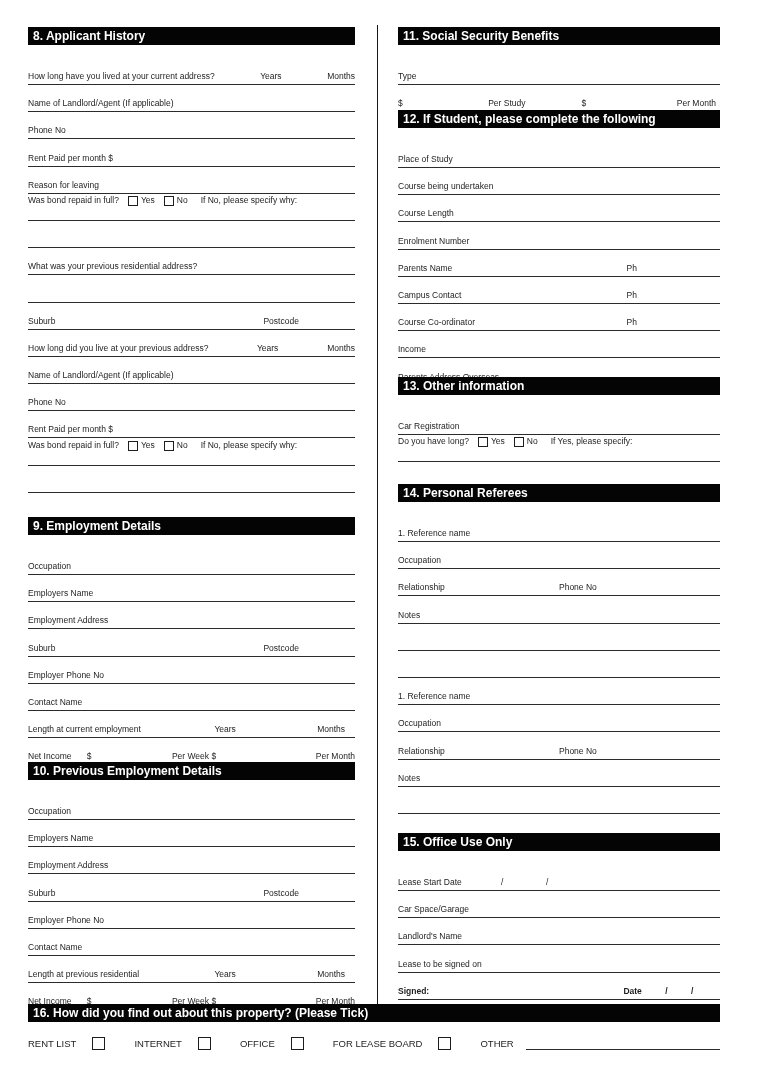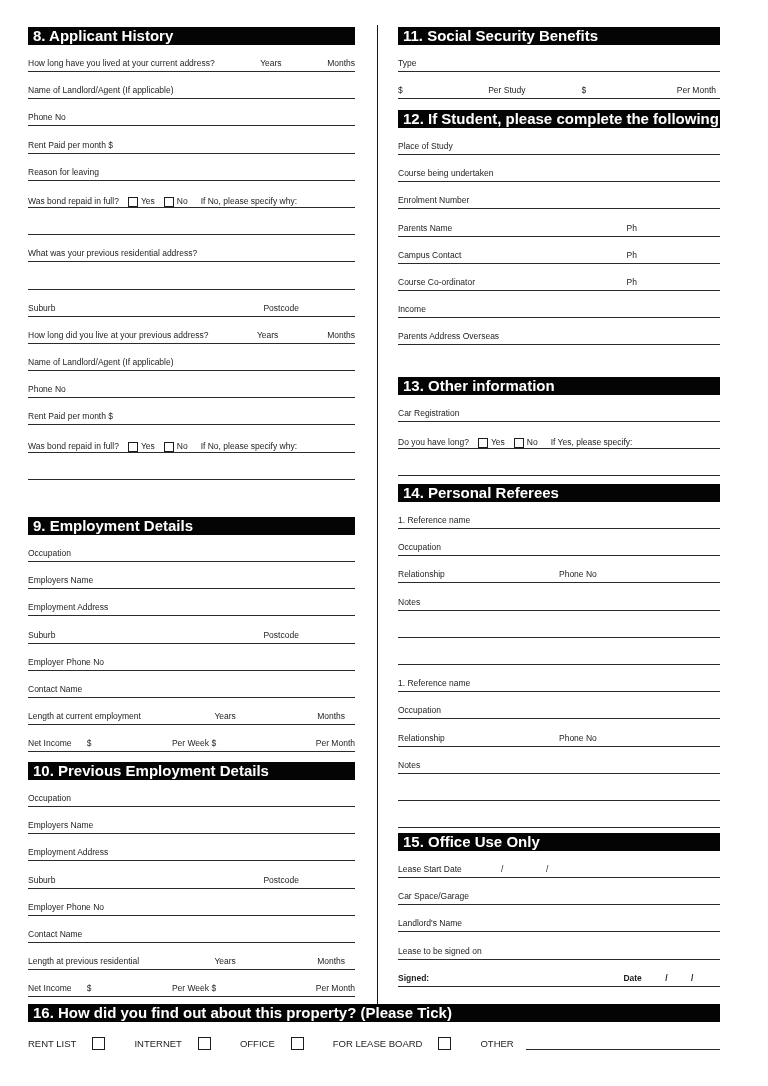--- a/index.html
+++ b/index.html
@@ -6,31 +6,31 @@
   .page{
     position:relative;width:768px;height:1086px;background:#ffffff;
     font-family:"Liberation Sans","DejaVu Sans",sans-serif;color:#1d1d1d;overflow:hidden;
   }
   .divider{position:absolute;left:377px;top:25px;width:1px;height:979px;background:#161616;}
   .col{position:absolute;top:0;}
   .col-left{left:28px;width:327px;}
   .col-right{left:398px;width:322px;}
   .section{position:absolute;left:0;width:100%;}
   .bar{
-    background:#040404;color:#ffffff;font-weight:bold;font-size:15px;
+    background:#040404;color:#ffffff;font-weight:bold;font-size:12px;
     height:18px;line-height:18px;padding-left:5px;box-sizing:border-box;
     white-space:nowrap;overflow:hidden;
   }
   .row{position:relative;height:27.2px;border-bottom:1px solid #2b2b2b;box-sizing:border-box;}
-  .row.first{height:27px;}
+  .row.first{height:40px;}
   .lab,.extra,.cb-lab,.suffix,.lab-flex{font-size:8.5px;white-space:nowrap;line-height:11px;}
   .lab{position:absolute;left:0;bottom:2px;}
   .extra{position:absolute;bottom:2px;}
   .b{font-weight:bold;}
-  .row-check{display:flex;align-items:flex-end;padding-bottom:0;text-align:center;}
+  .row-check{display:flex;align-items:flex-end;padding-bottom:14px;text-align:center;}
   .cb{
     display:inline-block;width:10px;height:10px;border:1px solid #1d1d1d;background:#ffffff;
     box-sizing:border-box;margin:0 3px 0 9px;flex:0 0 auto;
   }
   .row-check .cb-lab{margin:0;}
   .suffix{margin-left:13px;}
   .s16{position:absolute;left:28px;top:1004px;width:692px;}
   .tick-row{display:flex;align-items:flex-end;margin-top:13px;height:15px;gap:12px;}
   .opt-lab{font-size:9.5px;white-space:nowrap;line-height:13px;}
   .cb-lg{width:13px;height:13px;margin:0 17px 0 4px;}
@@ -184,20 +184,23 @@
       </div>
       <div class="section" style="top: 110px;">
         <div class="bar">12. If Student, please complete the following</div>
         <div class="row first">
           <span class="lab">Place of Study</span>
         </div>
         <div class="row">
           <span class="lab">Course being undertaken</span>
         </div>
         <div class="row">
+          <span class="lab">Course Length</span>
+        </div>
+        <div class="row">
           <span class="lab">Enrolment Number</span>
         </div>
         <div class="row">
           <span class="lab">Parents Name</span>
           <span class="extra" style="left: 71%;">Ph</span>
         </div>
         <div class="row">
           <span class="lab">Campus Contact</span>
           <span class="extra" style="left: 71%;">Ph</span>
         </div>

